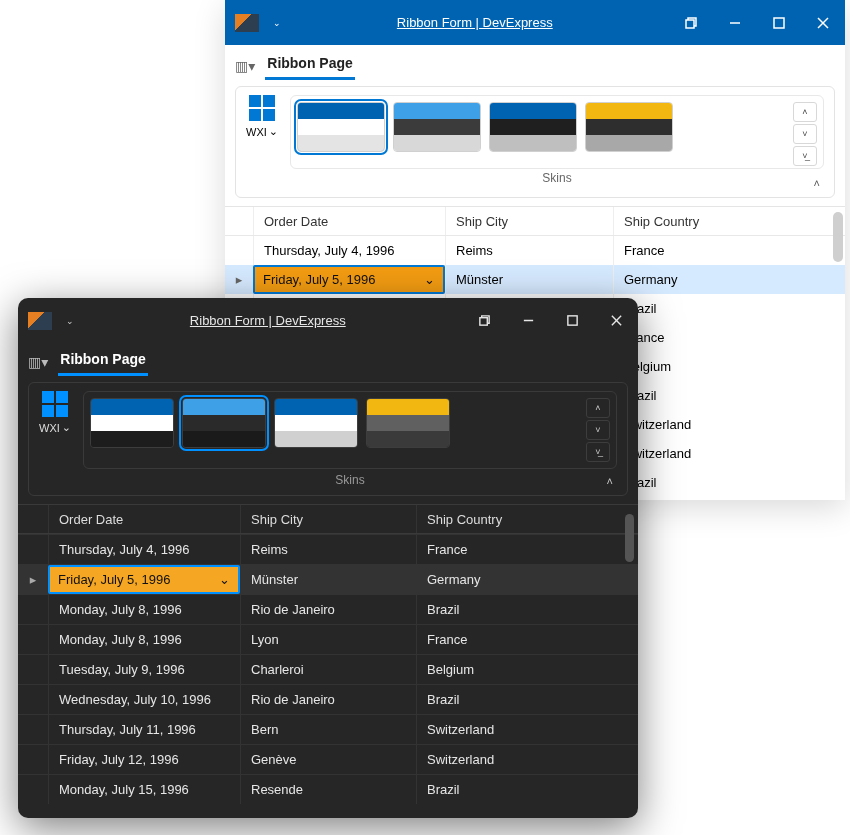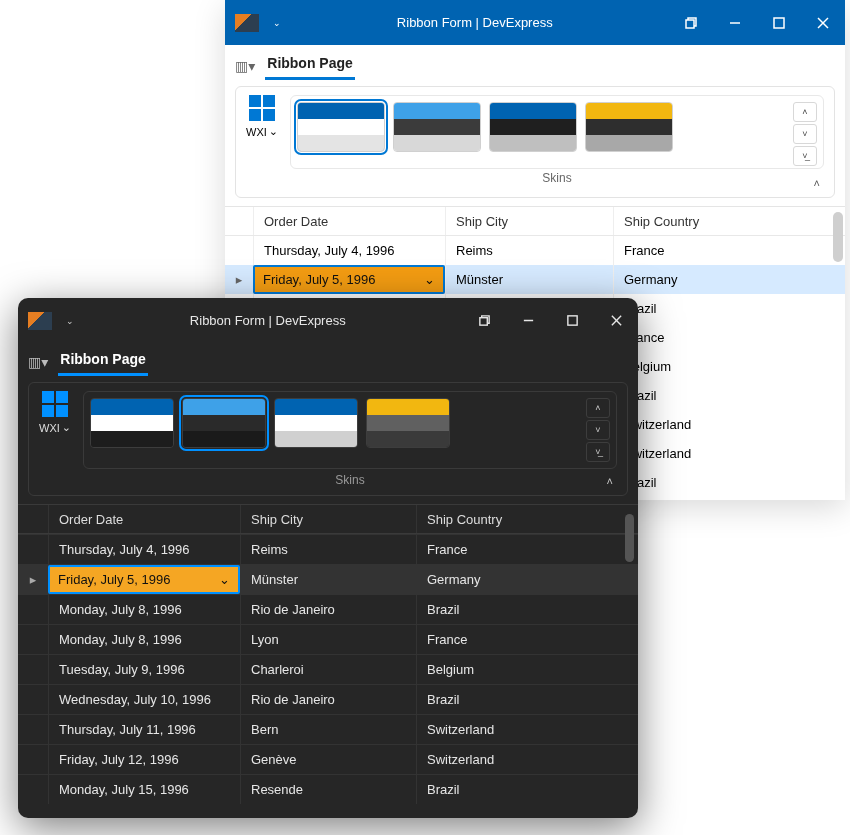--- a/index.html
+++ b/index.html
@@ -9,21 +9,21 @@
   .win-light {
     position: absolute; left: 225px; top: 0; width: 620px; height: 500px;
     background: #fff; box-shadow: 0 8px 30px rgba(0,0,0,.15);
   }
   .titlebar-light {
     height: 45px; background: #0063b1; display: flex; align-items: center;
     color: #fff; font-size: 13px;
   }
   .tb-icon { width: 24px; height: 18px; margin: 0 10px; background: linear-gradient(135deg,#e67e22 40%,#2c3e50 40%); }
   .tb-caret { font-size: 9px; margin-left: 4px; cursor: pointer; }
-  .tb-title { flex: 1; text-align: center; }
+  .tb-title { flex: 1; text-align: center; text-decoration: underline; }
   .tb-btns { display: flex; }
   .tb-btn { width: 44px; height: 45px; display:flex;align-items:center;justify-content:center; cursor:pointer; }
   .tb-btn svg { width: 14px; height: 14px; stroke: #fff; fill: none; stroke-width: 1.5; }
 
   .ribbon-area-light { padding: 6px 10px 0; }
   .ribbon-head-light { display:flex; align-items:center; gap:10px; }
   .layout-icon { font-size: 14px; color: #666; cursor:pointer; }
   .tab-light { font-weight:600; font-size:14px; color:#222; border-bottom:3px solid #0078d4; padding:4px 2px 6px; }
   .ribbon-panel-light {
     border:1px solid #e3e3e3; border-radius:6px; margin-top:6px; padding:8px 10px; position:relative;

